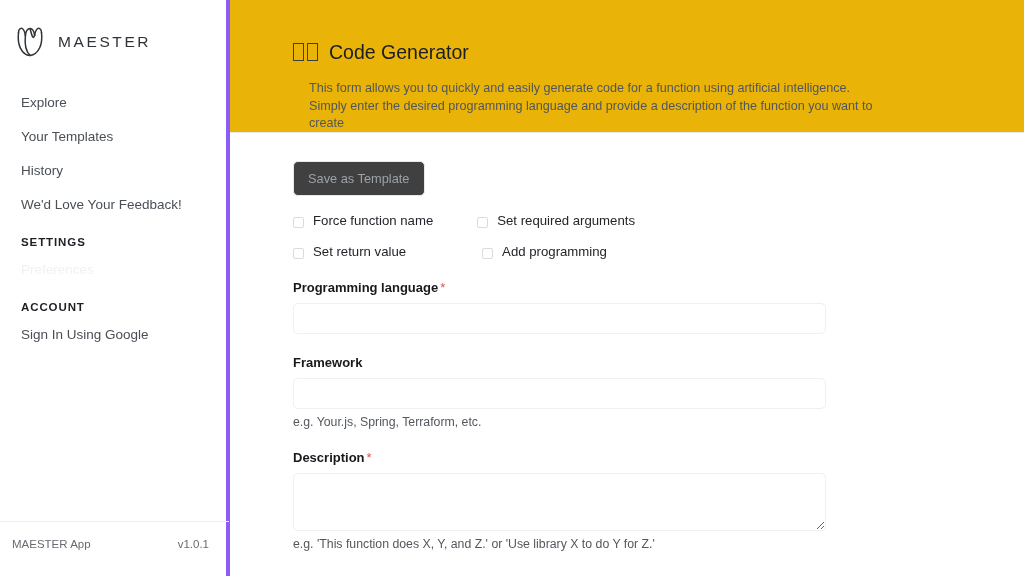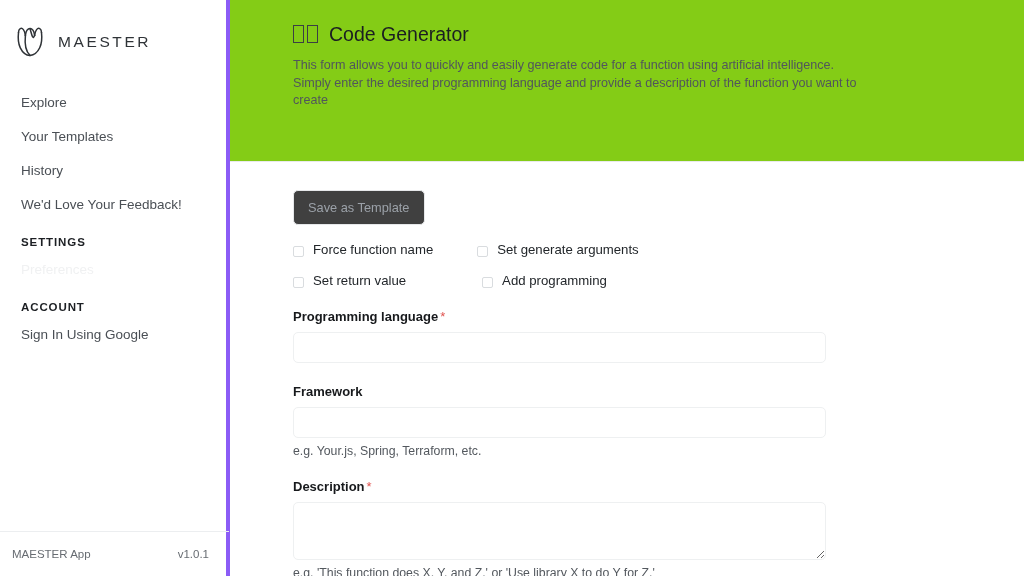--- a/index.html
+++ b/index.html
@@ -47,39 +47,39 @@
   .nav-item.disabled { color: #f0f1f2; cursor: default; }
   .nav-section {
     padding: 14px 0 5px 21px;
     font-size: 11.5px;
     font-weight: bold;
     letter-spacing: 0.9px;
     color: #1c1f23;
   }
   .sidebar-footer {
     position: absolute;
-    left: 0; bottom: 0;
+    left: 0; bottom: 10px;
     width: 229px;
     height: 45px;
     border-top: 1px solid #eceef0;
     display: flex;
     align-items: center;
     justify-content: space-between;
     padding: 0 20px 0 12px;
     font-size: 11.5px;
     color: #676c72;
   }
 
   
   .main { flex: 1 1 auto; height: 576px; position: relative; overflow: hidden; }
   .page-header {
-    background: #84cc16;
+    background: #eab308;
     border-bottom: 1px solid #e9eaec;
-    padding: 22px 40px 18px 63px;
-    height: 162px;
+    padding: 40px 40px 18px 63px;
+    height: 133px;
   }
   .page-title {
     font-size: 19.5px;
     color: #1b1e22;
     font-weight: 400;
     margin: 0 0 11px 0;
     display: flex;
     align-items: center;
     line-height: 24px;
   }
@@ -88,21 +88,21 @@
     display: inline-block;
     width: 11px; height: 18px;
     border: 1.4px solid #3b3f44;
     background: transparent;
   }
   .page-desc {
     font-size: 12.6px;
     line-height: 17.5px;
     color: #51565c;
     max-width: 565px;
-    margin: 0;
+    margin: 16px;
   }
 
   .form-area { padding: 28px 40px 0 63px; }
 
   .tmpl-btn {
     display: inline-block;
     background: #404040;
     border: 1px solid #e6e8ea;
     border-radius: 5px;
     color: #9ba1a8;
@@ -242,21 +242,21 @@
 
       <div class="check-rows">
         <div class="check-row">
           <label class="check-item">
             <span class="check-box"></span>
             <span class="check-label">Force function name</span>
           </label>
           <span class="gap-a"></span>
           <label class="check-item">
             <span class="check-box"></span>
-            <span class="check-label">Set generate arguments</span>
+            <span class="check-label">Set required arguments</span>
           </label>
         </div>
         <div class="check-row">
           <label class="check-item">
             <span class="check-box"></span>
             <span class="check-label">Set return value</span>
           </label>
           <span class="gap-b"></span>
           <label class="check-item">
             <span class="check-box"></span>

